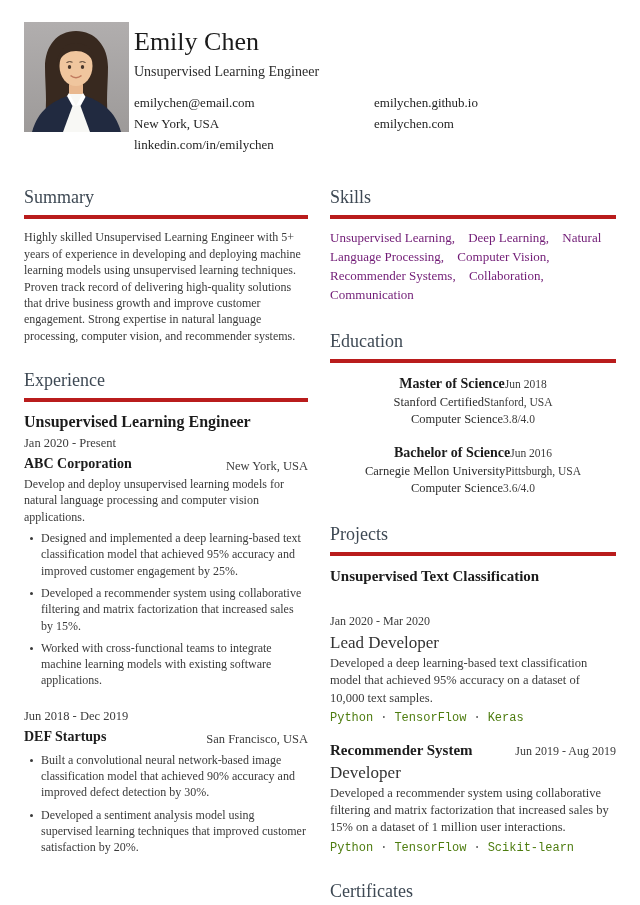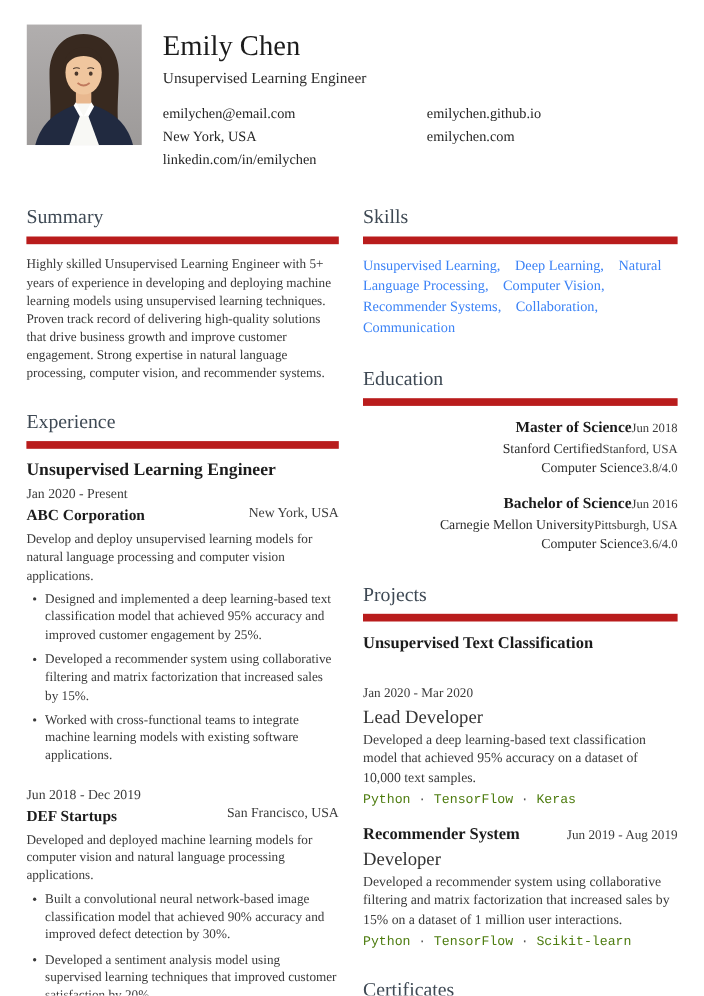--- a/index.html
+++ b/index.html
@@ -5,70 +5,70 @@
   * { box-sizing: border-box; margin: 0; padding: 0; }
   html, body { background: #ffffff; }
   body {
     width: 640px; height: 905px; overflow: hidden;
     font-family: "Liberation Serif", "DejaVu Serif", serif;
     color: #3a3a3a;
   }
   .page { padding: 21px 24px 0 24px; }
 
   
-  .header { display: flex; gap: 19px; }
+  .header { display: flex; gap: 5px; }
   .photo-frame { width: 105px; height: 110px; flex: none; margin-top: 1px; overflow: hidden; }
   .photo-frame svg { display: block; }
   .id-block { flex: 1; padding-top: 5px; }
   .name { font-size: 26px; font-weight: 400; color: #1b1b1b; line-height: 1.2; }
   .headline { font-size: 14px; color: #2d2d2d; margin-top: 7px; }
   .contact { display: grid; grid-template-columns: 240px 1fr; margin-top: 12px; }
   .contact-col div { font-size: 13px; line-height: 21px; color: #232323; }
 
   
   .columns { display: flex; gap: 22px; margin-top: 32px; }
   .col-left { width: 284px; flex: none; }
   .col-right { flex: 1; min-width: 0; }
 
   .section { margin-top: 26px; }
   .section.first { margin-top: 0; }
   .sec-heading {
     font-size: 18px; font-weight: 400; color: #3e4954;
-    padding-bottom: 7px; border-bottom: 7px solid #b91c1c; margin-bottom: 10px;
+    padding-bottom: 7px; border-bottom: 4px solid #b91c1c; margin-bottom: 10px;
   }
 
   
   .summary-text { font-size: 12px; line-height: 1.37; color: #3a3a3a; }
 
   
   .job { margin-bottom: 17px; }
   .job-head { display: flex; flex-wrap: wrap; justify-content: space-between; align-items: baseline; }
   .job-title { font-size: 16px; font-weight: 700; color: #1c1c1c; line-height: 1.3; }
   .job-dates { font-size: 12.5px; color: #3c3c3c; line-height: 1.6; }
-  .job-sub { display: flex; justify-content: space-between; align-items: flex-start; }
+  .job-sub { display: flex; justify-content: space-between; align-items: flex-end; }
   .company { font-size: 14px; font-weight: 700; color: #1c1c1c; line-height: 1.5; }
   .location { font-size: 12.5px; color: #3c3c3c; }
   .job-desc { font-size: 12px; line-height: 1.36; margin-top: 2px; }
   ul.bullets { list-style: none; margin-top: 5px; }
   .bullets li { position: relative; padding-left: 17px; font-size: 12px; line-height: 1.36; margin-bottom: 6px; }
   .bullets li::before {
     content: ""; position: absolute; left: 6px; top: 7px;
     width: 3px; height: 3px; border-radius: 50%; background: #3a3a3a;
   }
 
   
-  .skills-wrap { font-size: 13px; line-height: 1.45; color: #3b82f6; }
+  .skills-wrap { font-size: 13px; line-height: 1.45; color: #701a75; }
   .skill { margin-right: 10px; }
   .skill::after { content: ","; }
   .skill:last-child::after { content: ""; }
   .skill:last-child { margin-right: 0; }
 
   
   .edu { margin-bottom: 13px; }
-  .edu-row { display: flex; justify-content: flex-end; align-items: baseline; }
+  .edu-row { display: flex; justify-content: center; align-items: baseline; }
   .degree { font-size: 14px; font-weight: 700; color: #1c1c1c; line-height: 1.5; }
   .edu-left { font-size: 12.5px; color: #2d2d2d; line-height: 1.4; }
   .edu-right { font-size: 11.5px; color: #3c3c3c; }
 
   
   .project { margin-bottom: 15px; }
   .proj-head { display: flex; flex-wrap: wrap; justify-content: space-between; align-items: baseline; gap: 26px; }
   .proj-title { font-size: 15px; font-weight: 700; color: #1c1c1c; line-height: 1.35; }
   .proj-dates { font-size: 12px; color: #3c3c3c; line-height: 1.6; }
   .proj-role { font-size: 17px; color: #333333; margin-top: 2px; }
@@ -160,21 +160,20 @@
         </div>
 
         <div class="job">
           <div class="job-head">
             <span class="job-dates">Jun 2018 - Dec 2019</span>
           </div>
           <div class="job-sub">
             <span class="company">DEF Startups</span>
             <span class="location">San Francisco, USA</span>
           </div>
-          <div class="job-desc">Developed and deployed machine learning models for computer vision and natural language processing applications.</div>
           <ul class="bullets">
             <li>Built a convolutional neural network-based image classification model that achieved 90% accuracy and improved defect detection by 30%.</li>
             <li>Developed a sentiment analysis model using supervised learning techniques that improved customer satisfaction by 20%.</li>
 
           </ul>
         </div>
       </div>
 
     </div>
 

